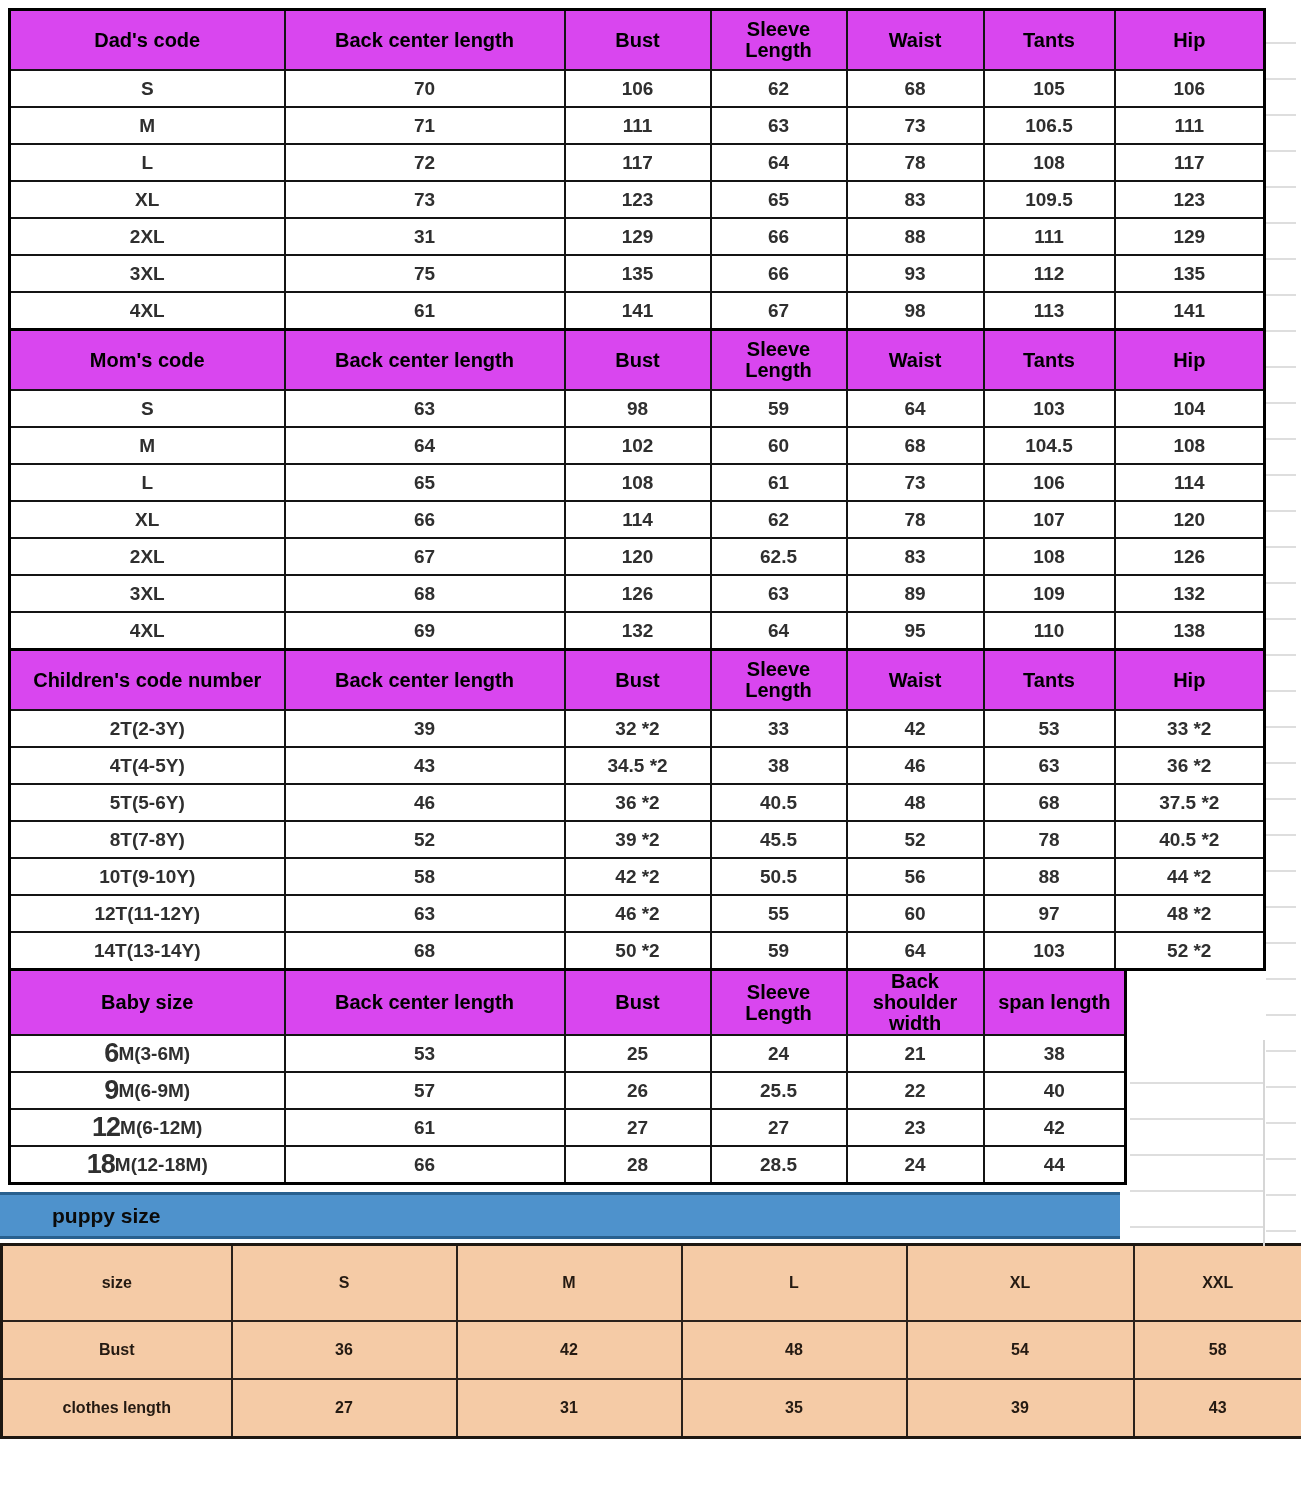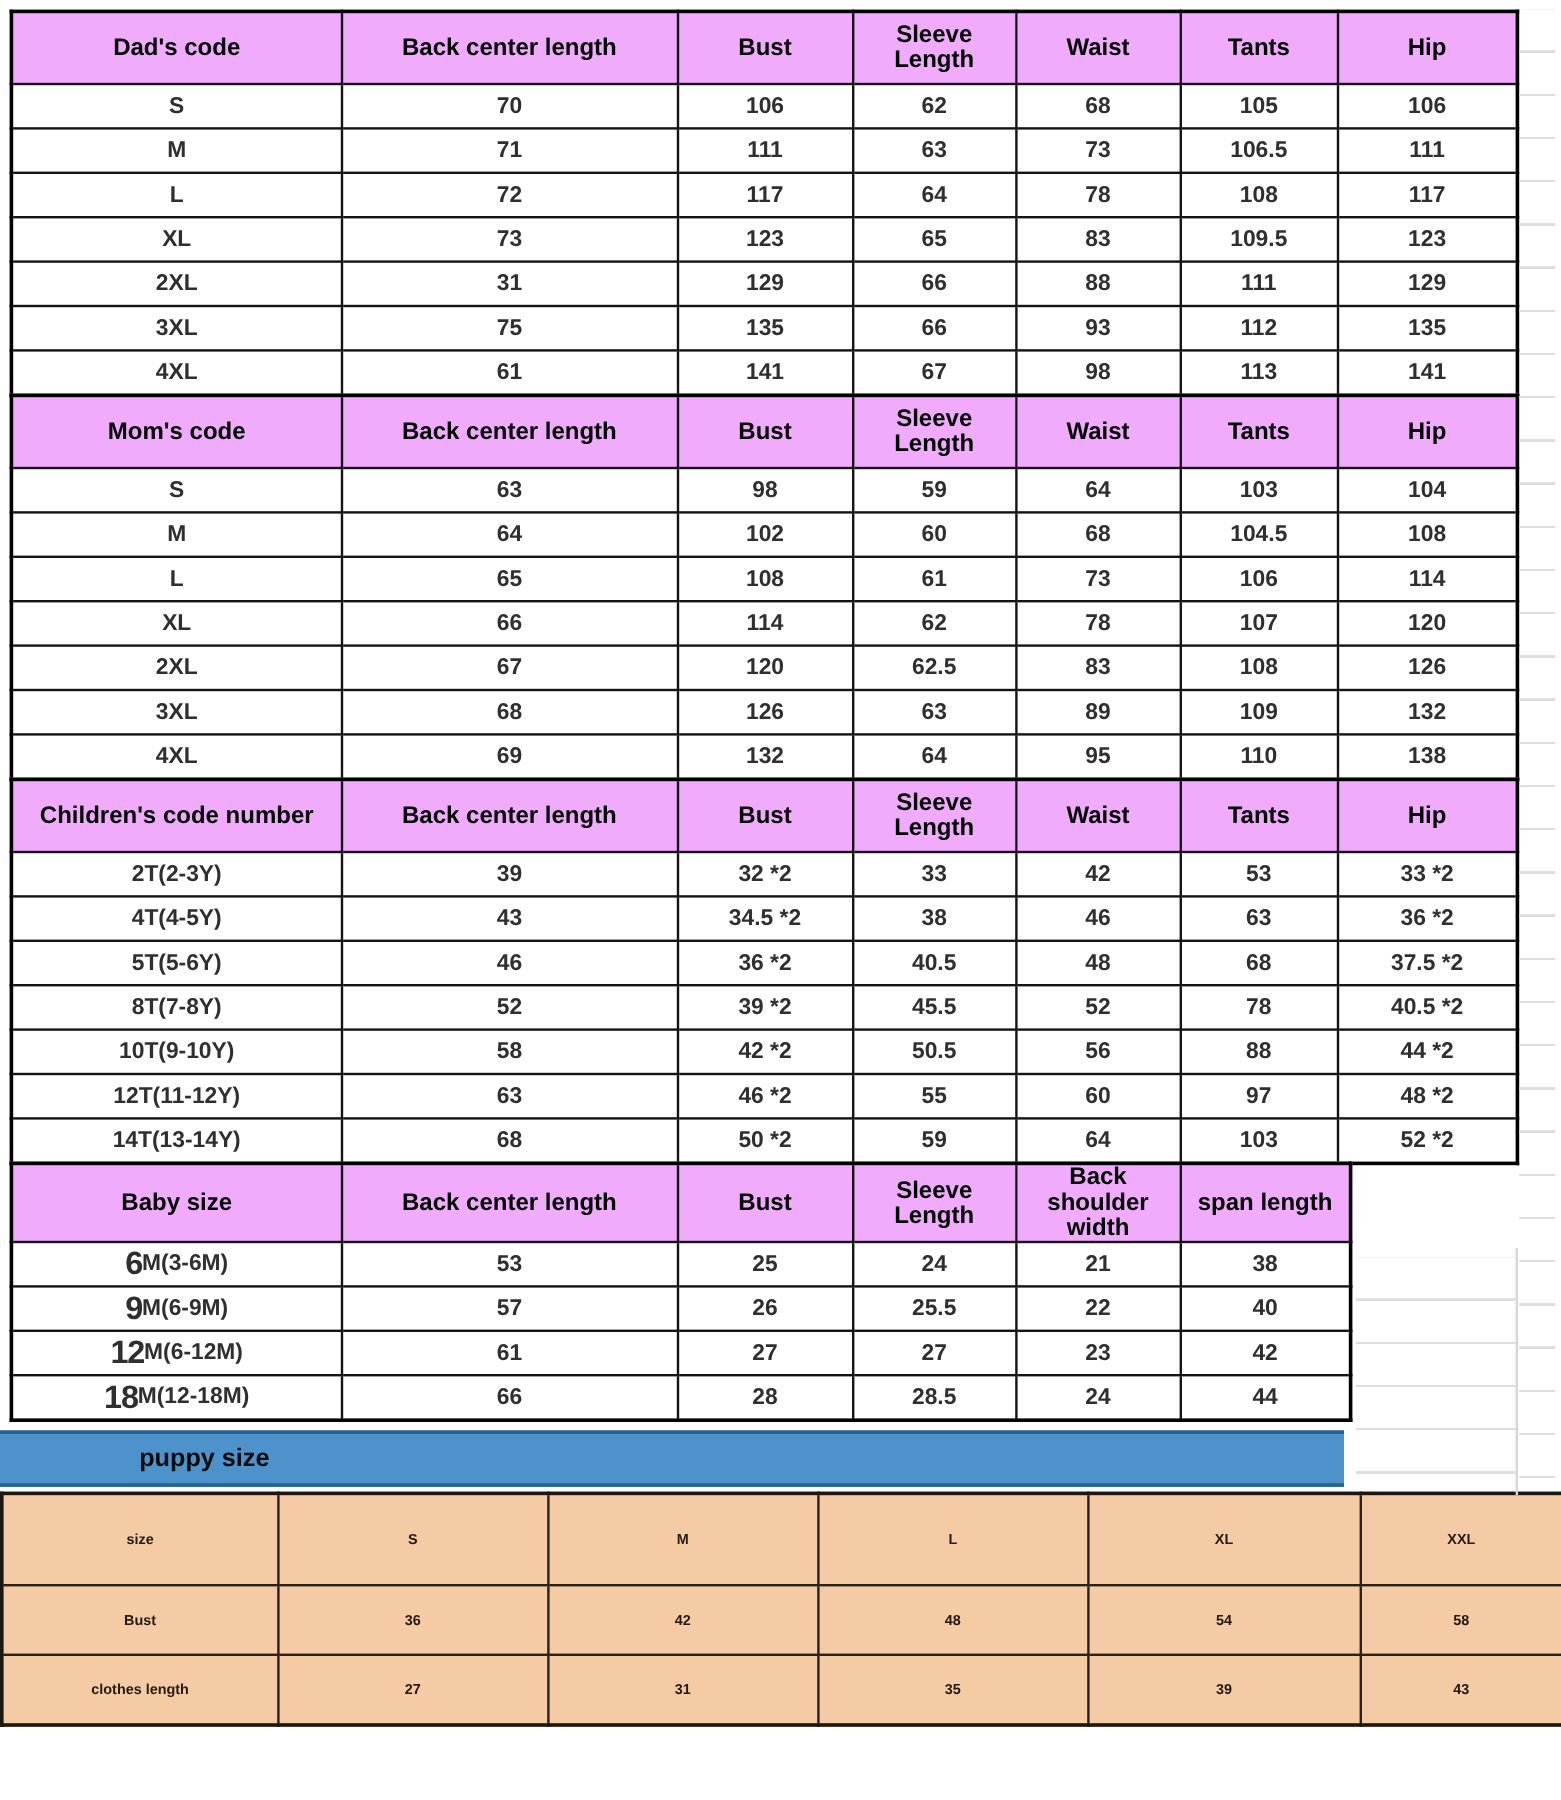--- a/index.html
+++ b/index.html
@@ -10,40 +10,40 @@
   .gutter{position:absolute;background:repeating-linear-gradient(to bottom,transparent 0,transparent 34px,#dedede 34px,#dedede 36px);}
   .gutter-main{left:1266px;top:8px;width:30px;height:1238px;}
   .gutter-baby{left:1130px;top:1048px;width:133px;height:198px;}
   .vline{position:absolute;left:1263px;top:1040px;width:2px;height:206px;background:#d6d6d6;}
 
   
   table.grid{border-collapse:collapse;border:3px solid #000;table-layout:fixed;background:#fff;}
   table.grid + table.grid{margin-top:-3px;}
   table.grid td{border:2px solid #141414;height:35px;text-align:center;vertical-align:middle;
     font-size:19px;font-weight:600;color:#2f2f2f;padding:0 2px;overflow:hidden;}
-  table.grid tr.head td{height:58px;background:#f0abfc;color:#000;font-size:20px;font-weight:700;line-height:1.05;}
+  table.grid tr.head td{height:58px;background:#d946ef;color:#000;font-size:20px;font-weight:700;line-height:1.05;}
   table.grid td.lbl{font-size:19px;}
   .c-blue{color:#2f9bd6;}
   .c-navy{color:#24365e;}
   .c-red{color:#e62e2e;}
   .c-black{color:#1c1c1c;}
   td.baby-lbl{text-align:left;padding-left:1px;font-weight:600;color:#111;}
   td.baby-lbl .big{font-size:27px;font-weight:600;letter-spacing:-1px;}
   td.baby-lbl span{vertical-align:middle;}
 
   
   .banner{margin-left:-8px;margin-top:7px;width:1120px;height:41px;background:#4e92cc;
     border-top:3px solid #28608f;border-bottom:3px solid #28608f;display:flex;align-items:center;}
-  .banner .banner-label{padding-left:116px;font-size:21px;font-weight:700;color:#0b0b0b;}
+  .banner .banner-label{padding-left:52px;font-size:21px;font-weight:700;color:#0b0b0b;}
 
   
   table.puppy{margin-left:-8px;margin-top:4px;border-collapse:collapse;border:3px solid #1d1711;
     table-layout:fixed;width:1301px;background:#f5cba6;}
   table.puppy td{border:2.5px solid #2a211b;height:54px;text-align:center;vertical-align:middle;
-    font-size:12px;font-weight:700;color:#241a12;}
+    font-size:16px;font-weight:700;color:#241a12;}
   table.puppy tr.first td{height:72px;}
 </style>
 </head>
 <body>
 
 <div class="sheet">
   <div class="gutter gutter-main"></div>
   <div class="gutter gutter-baby"></div>
   <div class="vline"></div>
 

